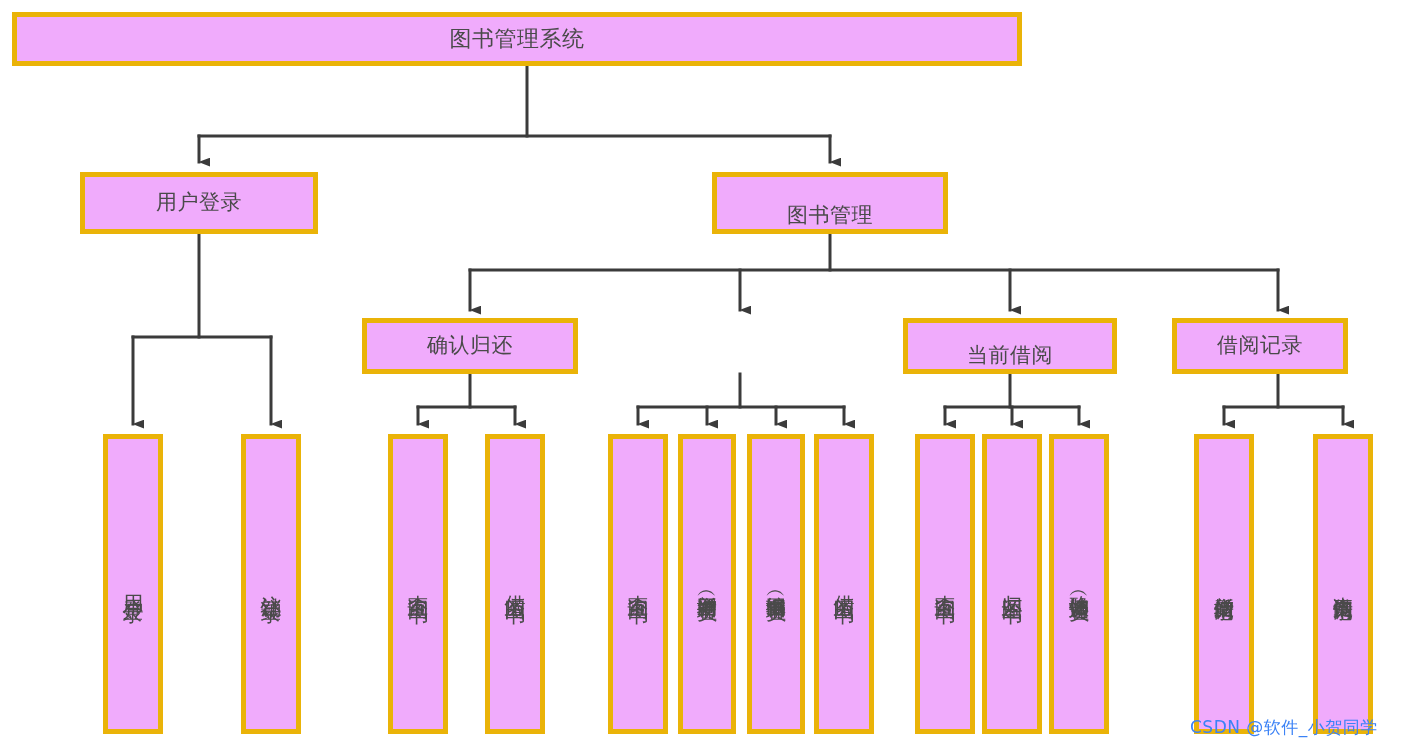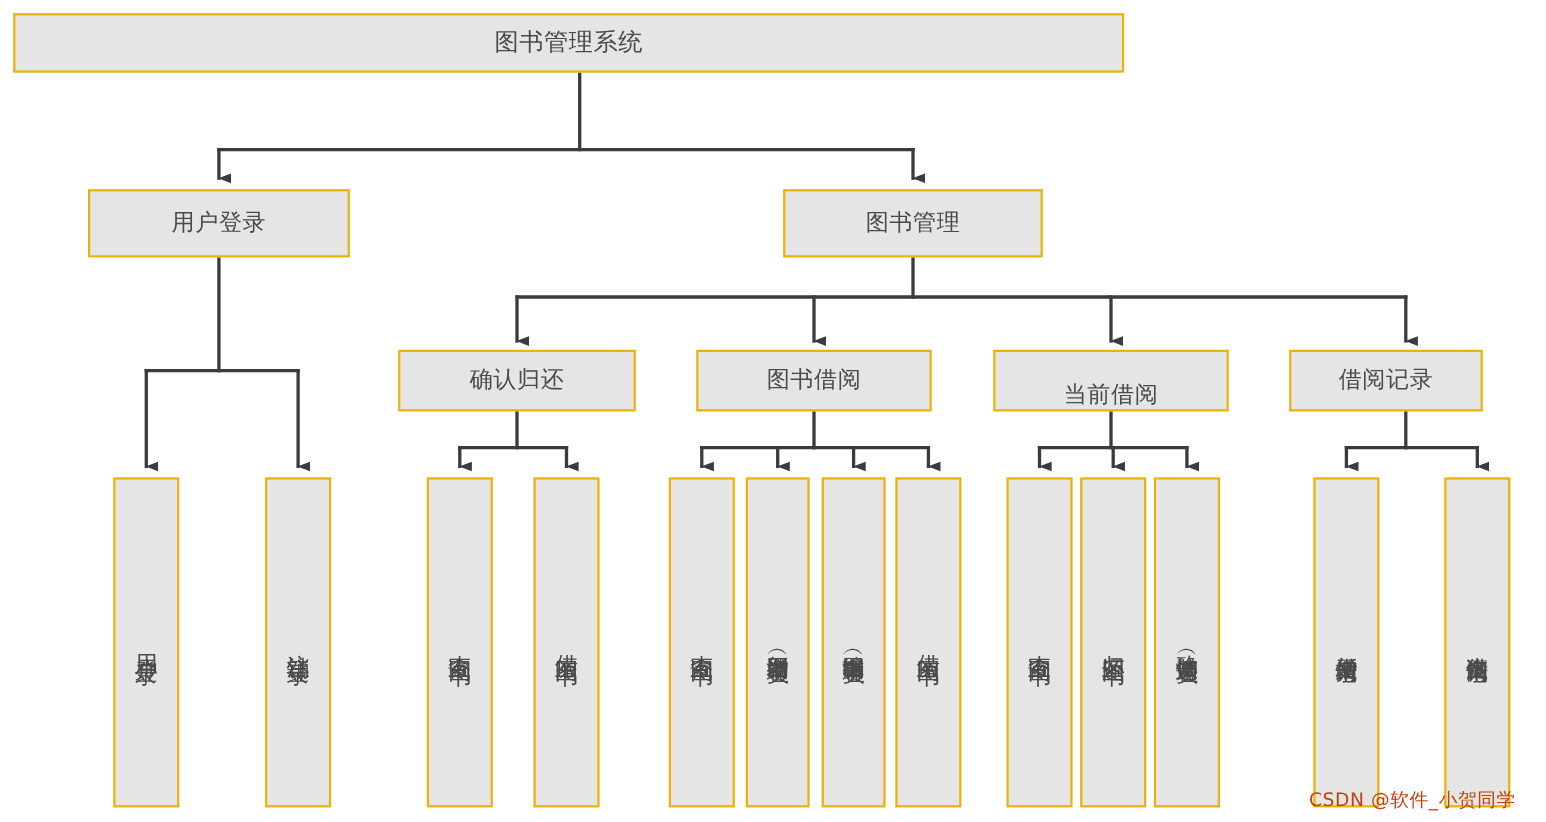--- a/index.html
+++ b/index.html
@@ -22,22 +22,22 @@
     position: absolute;
     left: 0;
     top: 0;
     width: 1405px;
     height: 747px;
     pointer-events: none;
   }
   .node {
     position: absolute;
     box-sizing: border-box;
-    background: #e5e5e5;
-    border: 2px solid #eab308;
+    background: #f0abfc;
+    border: 5px solid #eab308;
     display: flex;
     align-items: center;
     justify-content: center;
     color: #4a4a4a;
     z-index: 2;
   }
   .node-label {
     display: block;
     text-align: center;
     line-height: 1.22;
@@ -65,21 +65,21 @@
     line-height: 1.05;
     letter-spacing: 3px;
     white-space: nowrap;
   }
   .node.vert.tall .node-label {
     font-size: 20px;
     letter-spacing: 1px;
   }
   .watermark {
     position: absolute;
-    color: #c2410c;
+    color: #3b82f6;
     font-size: 17px;
     letter-spacing: 0.5px;
     white-space: nowrap;
     z-index: 5;
     font-family: "DejaVu Sans", "Liberation Sans", sans-serif;
   }
 </style>
 </head>
 <body>
 
@@ -137,31 +137,28 @@
   </svg>
 
   <div class="node horiz root" style="left:12px; top:12px; width:1010px; height:54px;">
     <span class="node-label">图书管理系统</span>
   </div>
 
   <div class="node horiz" style="left:80px; top:172px; width:238px; height:62px;">
     <span class="node-label">用户登录</span>
   </div>
 
-  <div class="node horiz" style="left:712px; top:172px; width:236px; height:62px;">
+  <div class="node horiz" style="left:712px; top:172px; width:236px; height:62px;align-items:flex-end;">
     <span class="node-label">图书管理</span>
   </div>
 
   <div class="node horiz" style="left:362px; top:318px; width:216px; height:56px;">
     <span class="node-label">确认归还</span>
   </div>
 
-  <div class="node horiz" style="left:633px; top:318px; width:214px; height:56px;">
-    <span class="node-label">图书借阅</span>
-  </div>
 
   <div class="node horiz" style="left:903px; top:318px; width:214px; height:56px;align-items:flex-end;">
     <span class="node-label">当前借阅</span>
   </div>
 
   <div class="node horiz" style="left:1172px; top:318px; width:176px; height:56px;">
     <span class="node-label">借阅记录</span>
   </div>
 
   <div class="node vert" style="left:103px; top:434px; width:60px; height:300px;">

